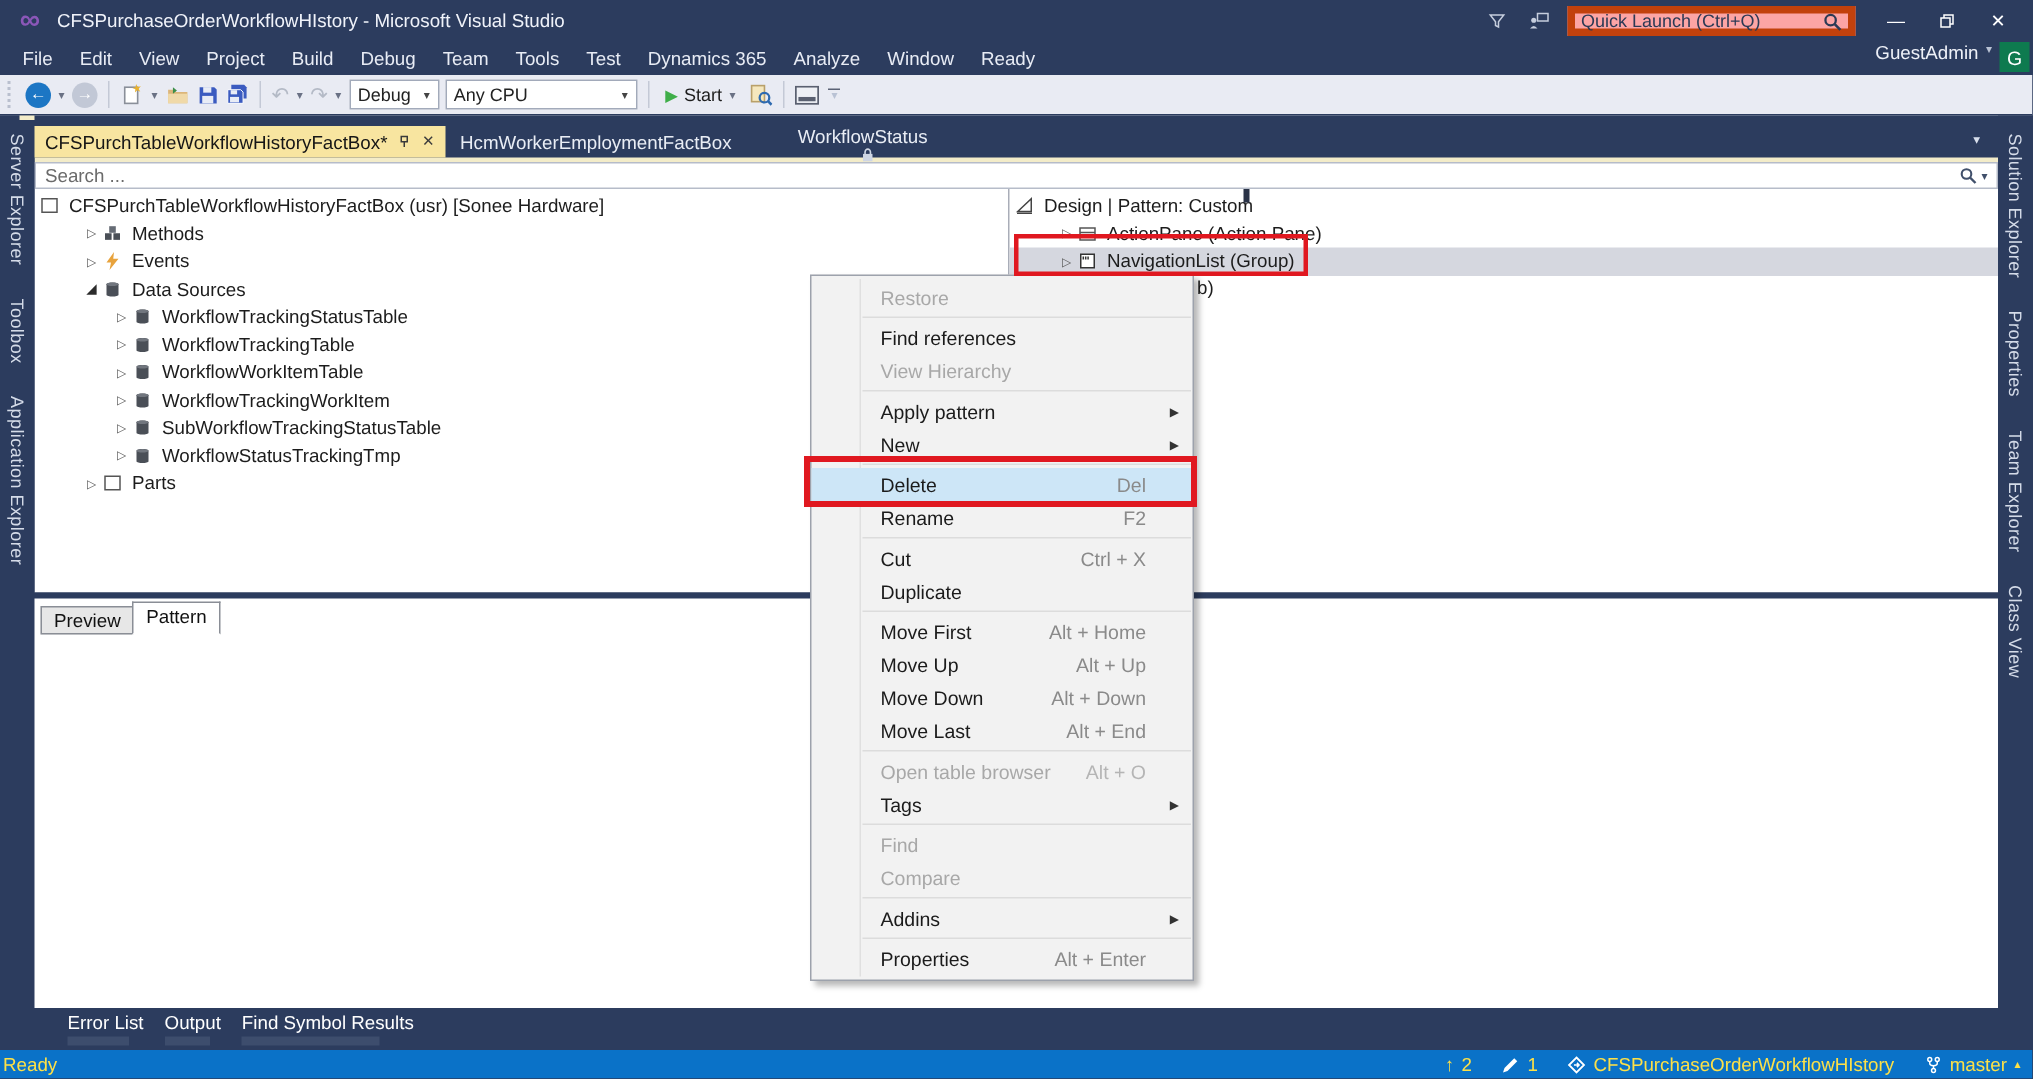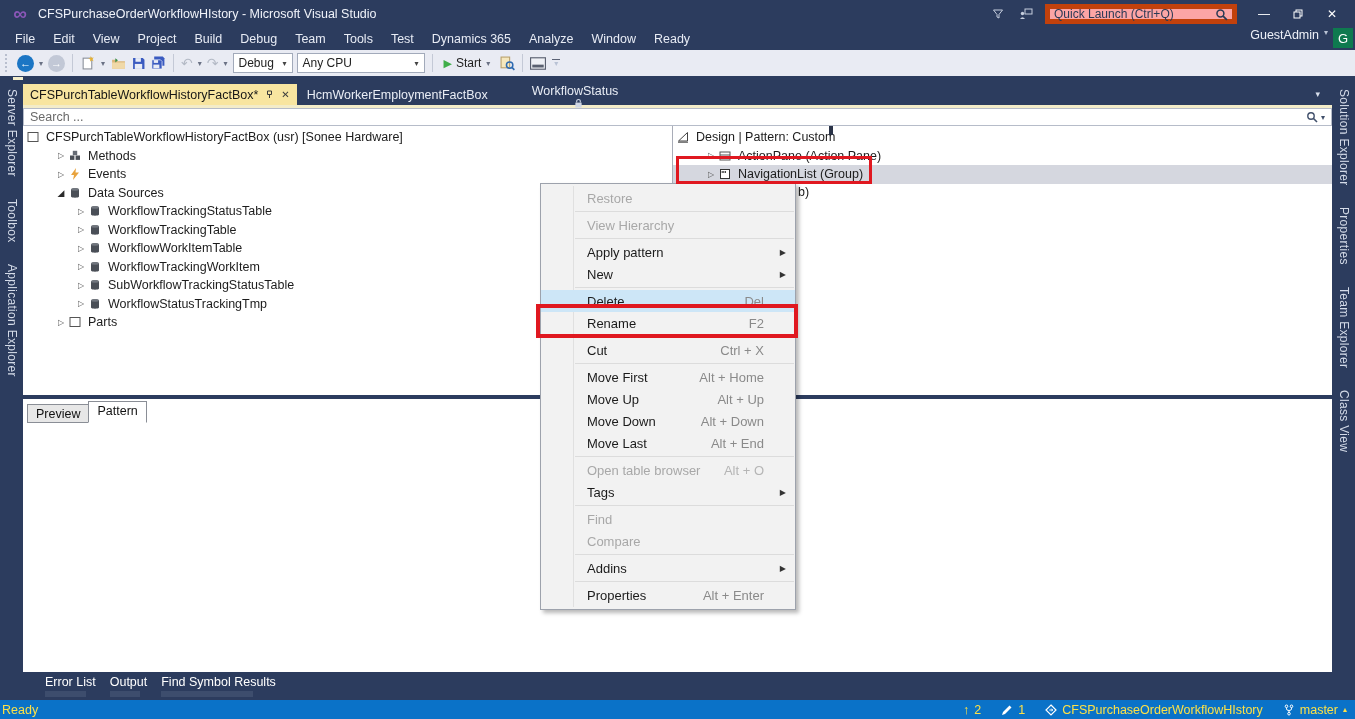--- a/index.html
+++ b/index.html
@@ -516,20 +516,23 @@
         <span class="sb-caret">▴</span>
       </span>
     </div>
   </footer>
 
   <div class="ctx">
     <div class="mi dis">
       <span>Restore</span>
     </div>
     <div class="msep"></div>
+    <div class="mi">
+      <span>Find references</span>
+    </div>
     <div class="mi dis">
       <span>View Hierarchy</span>
     </div>
     <div class="msep"></div>
     <div class="mi">
       <span>Apply pattern</span>
       <span class="sub">▶</span>
     </div>
     <div class="mi">
       <span>New</span>
@@ -542,20 +545,23 @@
     </div>
     <div class="mi">
       <span>Rename</span>
       <span class="sc">F2</span>
     </div>
     <div class="msep"></div>
     <div class="mi">
       <span>Cut</span>
       <span class="sc">Ctrl + X</span>
     </div>
+    <div class="mi">
+      <span>Duplicate</span>
+    </div>
     <div class="msep"></div>
     <div class="mi">
       <span>Move First</span>
       <span class="sc">Alt + Home</span>
     </div>
     <div class="mi">
       <span>Move Up</span>
       <span class="sc">Alt + Up</span>
     </div>
     <div class="mi">

